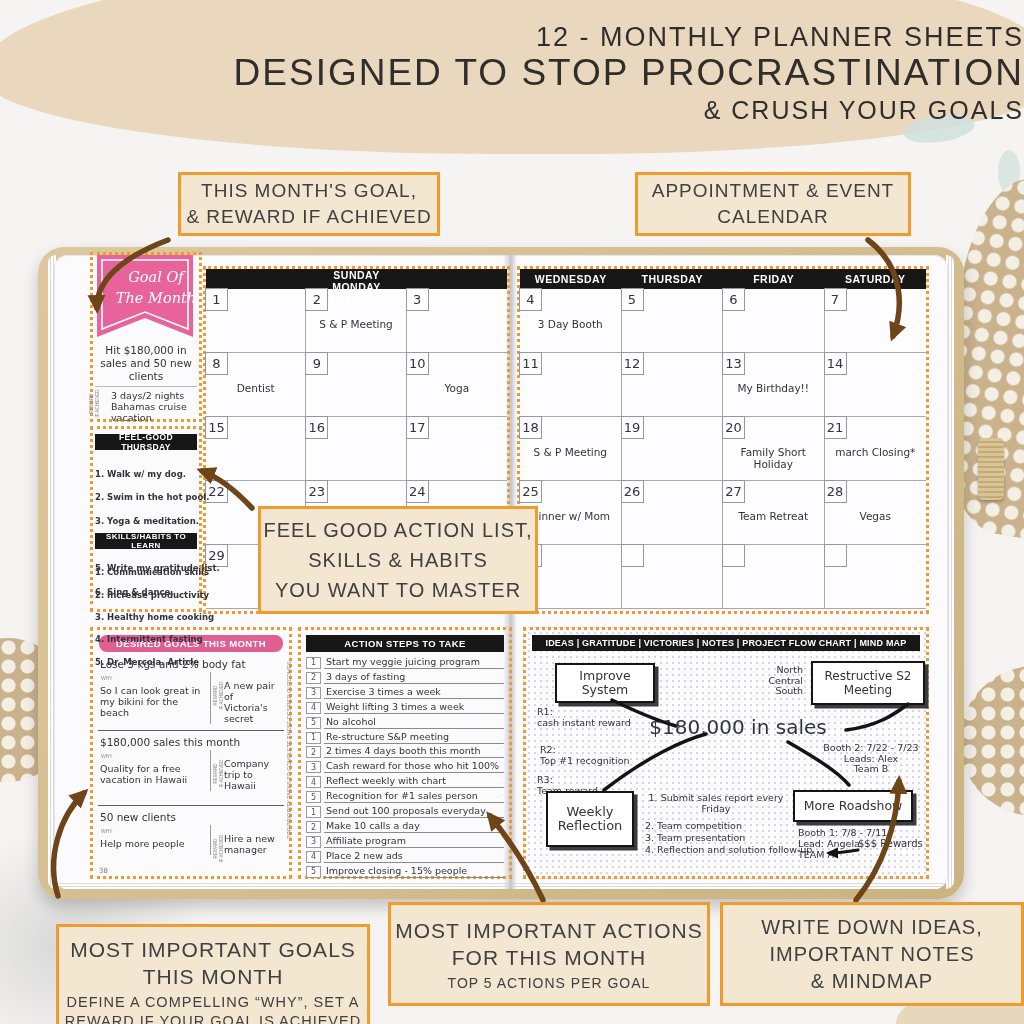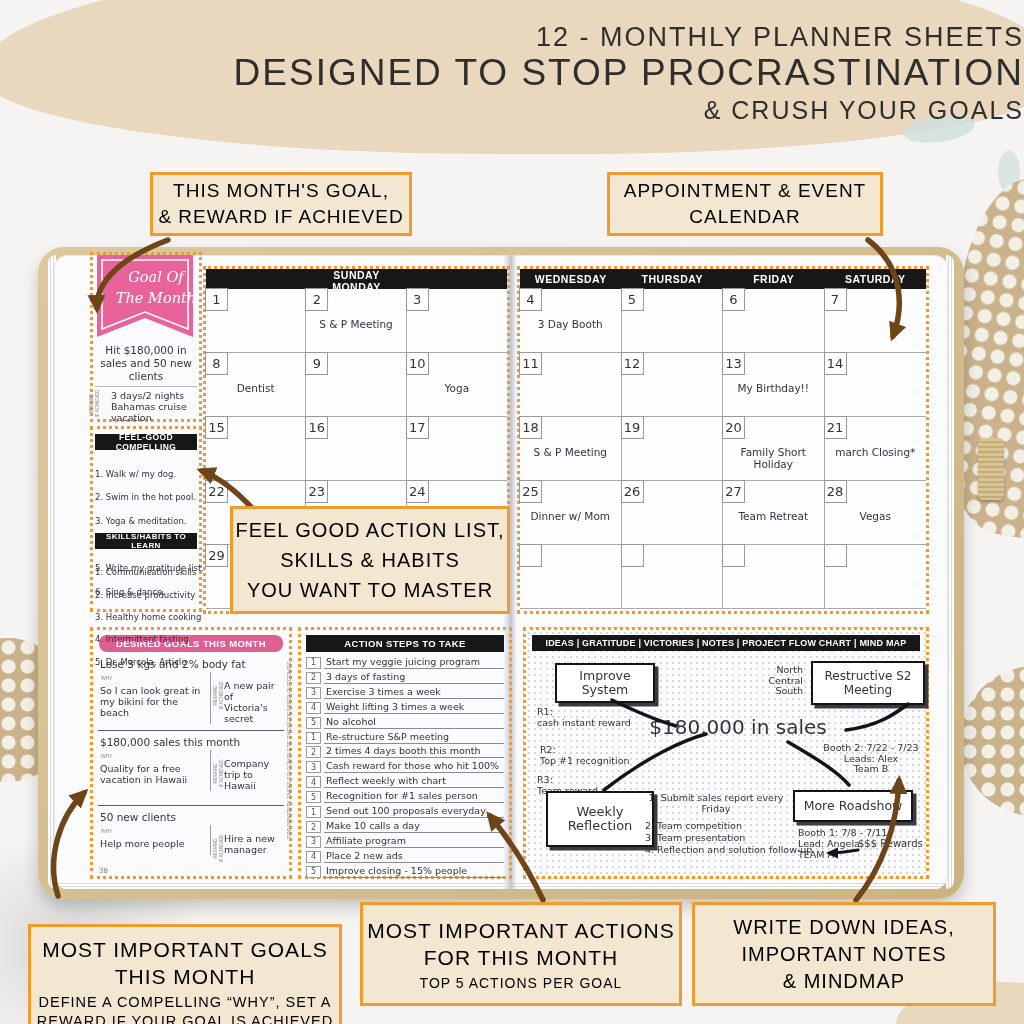--- a/index.html
+++ b/index.html
@@ -5,21 +5,21 @@
   html,body{margin:0;padding:0;}
   #canvas{position:relative;width:1024px;height:1024px;background:#f5f4f2;overflow:hidden;
           font-family:"Liberation Sans",sans-serif;color:#2e2e30;}
   .abs{position:absolute;}
   
   .polka{background-color:#c9b28c;background-image:radial-gradient(circle,#f4efe5 6.5px,transparent 7.5px);background-size:19px 19px;}
   
   .disp{font-family:"Liberation Sans",sans-serif;color:#2f2e2c;text-align:right;letter-spacing:2px;white-space:pre-line;}
   
   .callout{background:#f4e7d2;border:3.5px solid #EF9B2D;box-sizing:border-box;display:flex;flex-direction:column;
-           align-items:center;justify-content:center;text-align:center;letter-spacing:1px;color:#000000;z-index:10;}
+           align-items:center;justify-content:center;text-align:center;letter-spacing:1px;color:#404040;z-index:10;margin-left:28px;}
   .callout .t{white-space:pre-line;}
   .callout .s{white-space:pre-line;}
   
   .hand{font-family:"DejaVu Sans",sans-serif;color:#33333b;white-space:pre-line;}
   
   .bar{background:#171717;color:#fff;font-weight:bold;text-align:center;display:flex;align-items:center;justify-content:center;letter-spacing:.4px;}
   .dotted{border:3px dotted #F09A2E;box-sizing:border-box;z-index:2;}
   
   #cover{background:linear-gradient(135deg,#ddc89e,#cbb381);border-radius:26px;box-shadow:0 8px 16px rgba(0,0,0,.2);z-index:1;}
   #pages{background:#fbfbfd;border-radius:14px;box-shadow:inset 0 0 0 1px #e7e7ec;z-index:1;}
@@ -29,21 +29,21 @@
   
   .cal-head{display:grid;background:#171717;color:#fff;font-weight:bold;font-size:10.5px;letter-spacing:.5px;height:20px;align-items:center;text-align:center;}
   .cal-grid{display:grid;grid-auto-rows:64px;background:#fdfdff;}
   .cell{position:relative;border-right:1px solid #a9a9b0;border-bottom:1px solid #a9a9b0;box-sizing:border-box;}
   .c3 .cell:nth-child(3n){border-right:none;}
   .c4 .cell:nth-child(4n){border-right:none;}
   .num{position:absolute;top:-1px;left:-1px;width:23px;height:23px;border:1px solid #97979f;display:flex;align-items:center;justify-content:center;
        font-size:13px;background:#fdfdff;box-sizing:border-box;}
   .ev{position:absolute;left:2px;right:2px;top:29px;text-align:center;font-size:10.5px;line-height:12px;}
   
-  .mini-list div{white-space:nowrap;}
+  .mini-list div{white-space:nowrap;font-weight:bold;}
   
   .dg-pill{background:#e05f92;color:#fff;font-weight:bold;font-size:9.5px;letter-spacing:.4px;border-radius:8px;
            display:flex;align-items:center;justify-content:center;}
   .dg-sep{border-top:1.5px solid #5d5d64;}
   .rotlab{position:absolute;transform:rotate(-90deg);font-size:4.5px;line-height:5.5px;color:#8a8a90;text-align:center;
           font-family:"Liberation Sans",sans-serif;white-space:pre-line;}
   
   .as-row{display:flex;align-items:flex-end;height:14.93px;}
   .as-num{width:15px;height:12px;border:1px solid #9a9aa2;font-size:8px;display:flex;align-items:center;justify-content:center;
           margin-right:3px;color:#55555c;background:#fff;box-sizing:border-box;font-family:"DejaVu Sans",sans-serif;}
@@ -94,21 +94,21 @@
 sales and 50 new
 clients</div>
   <div class="abs" style="left:95px;top:386px;width:102px;border-top:1px solid #bcbcc2;z-index:3;"></div>
   <div class="abs rotlab" style="left:76px;top:398px;width:36px;z-index:3;">REWARD
 IF ACHIEVED</div>
   <div class="abs hand" style="left:111px;top:391px;width:90px;font-size:9.5px;line-height:10.8px;z-index:3;">3 days/2 nights
 Bahamas cruise
 vacation</div>
 
   <div class="abs dotted" style="left:90px;top:426px;width:112px;height:186px;"></div>
-  <div class="abs bar" style="left:95px;top:434px;width:102px;height:16px;font-size:8.5px;z-index:3;">FEEL-GOOD COMPELLING</div>
+  <div class="abs bar" style="left:95px;top:434px;width:102px;height:16px;font-size:8.5px;z-index:3;">FEEL-GOOD THURSDAY</div>
   <div class="abs hand mini-list" style="left:95px;top:457px;width:106px;font-size:8.5px;line-height:11.8px;z-index:3;">
     <div>1. Walk w/ my dog.</div>
     <div>2. Swim in the hot pool.</div>
     <div>3. Yoga &amp; meditation.</div>
     <div>4. Send love</div>
     <div>5. Write my gratitude list.</div>
     <div>6. Sing &amp; dance.</div>
   </div>
   <div class="abs bar" style="left:95px;top:533px;width:102px;height:16px;font-size:8px;z-index:3;">SKILLS/HABITS TO LEARN</div>
   <div class="abs hand mini-list" style="left:95px;top:556px;width:106px;font-size:8.5px;line-height:11.2px;z-index:3;">
@@ -417,21 +417,21 @@
     <div class="mm-note hand" style="left:11px;top:77px;">R1:
 cash instant reward</div>
     <div class="hand" style="position:absolute;left:97px;top:85px;width:230px;text-align:center;font-size:20px;z-index:3;">$180,000 in sales</div>
     <div class="mm-note hand" style="left:14px;top:115px;">R2:
 Top #1 recognition</div>
     <div class="mm-note hand" style="left:11px;top:145px;">R3:
 Team reward</div>
     <div class="mm-note hand" style="left:292px;top:113px;width:106px;text-align:center;">Booth 2: 7/22 - 7/23
 Leads: Alex
 Team B</div>
-    <div class="mm-box hand" style="left:20px;top:161px;width:108px;height:56px;font-size:13px;">Weekly
+    <div class="mm-box hand" style="left:20px;top:161px;width:88px;height:56px;font-size:13px;">Weekly
 Reflection</div>
     <div class="mm-note hand" style="left:115px;top:163px;width:150px;text-align:center;">1. Submit sales report every
 Friday</div>
     <div class="mm-note hand" style="left:119px;top:190px;line-height:12px;">2. Team competition
 3. Team presentation
 4. Reflection and solution follow-up</div>
     <div class="mm-box hand" style="left:267px;top:160px;width:120px;height:32px;">More Roadshow</div>
     <div class="mm-note hand" style="left:272px;top:197px;line-height:11px;">Booth 1: 7/8 - 7/11
 Lead: Angela
 TEAM A</div>

